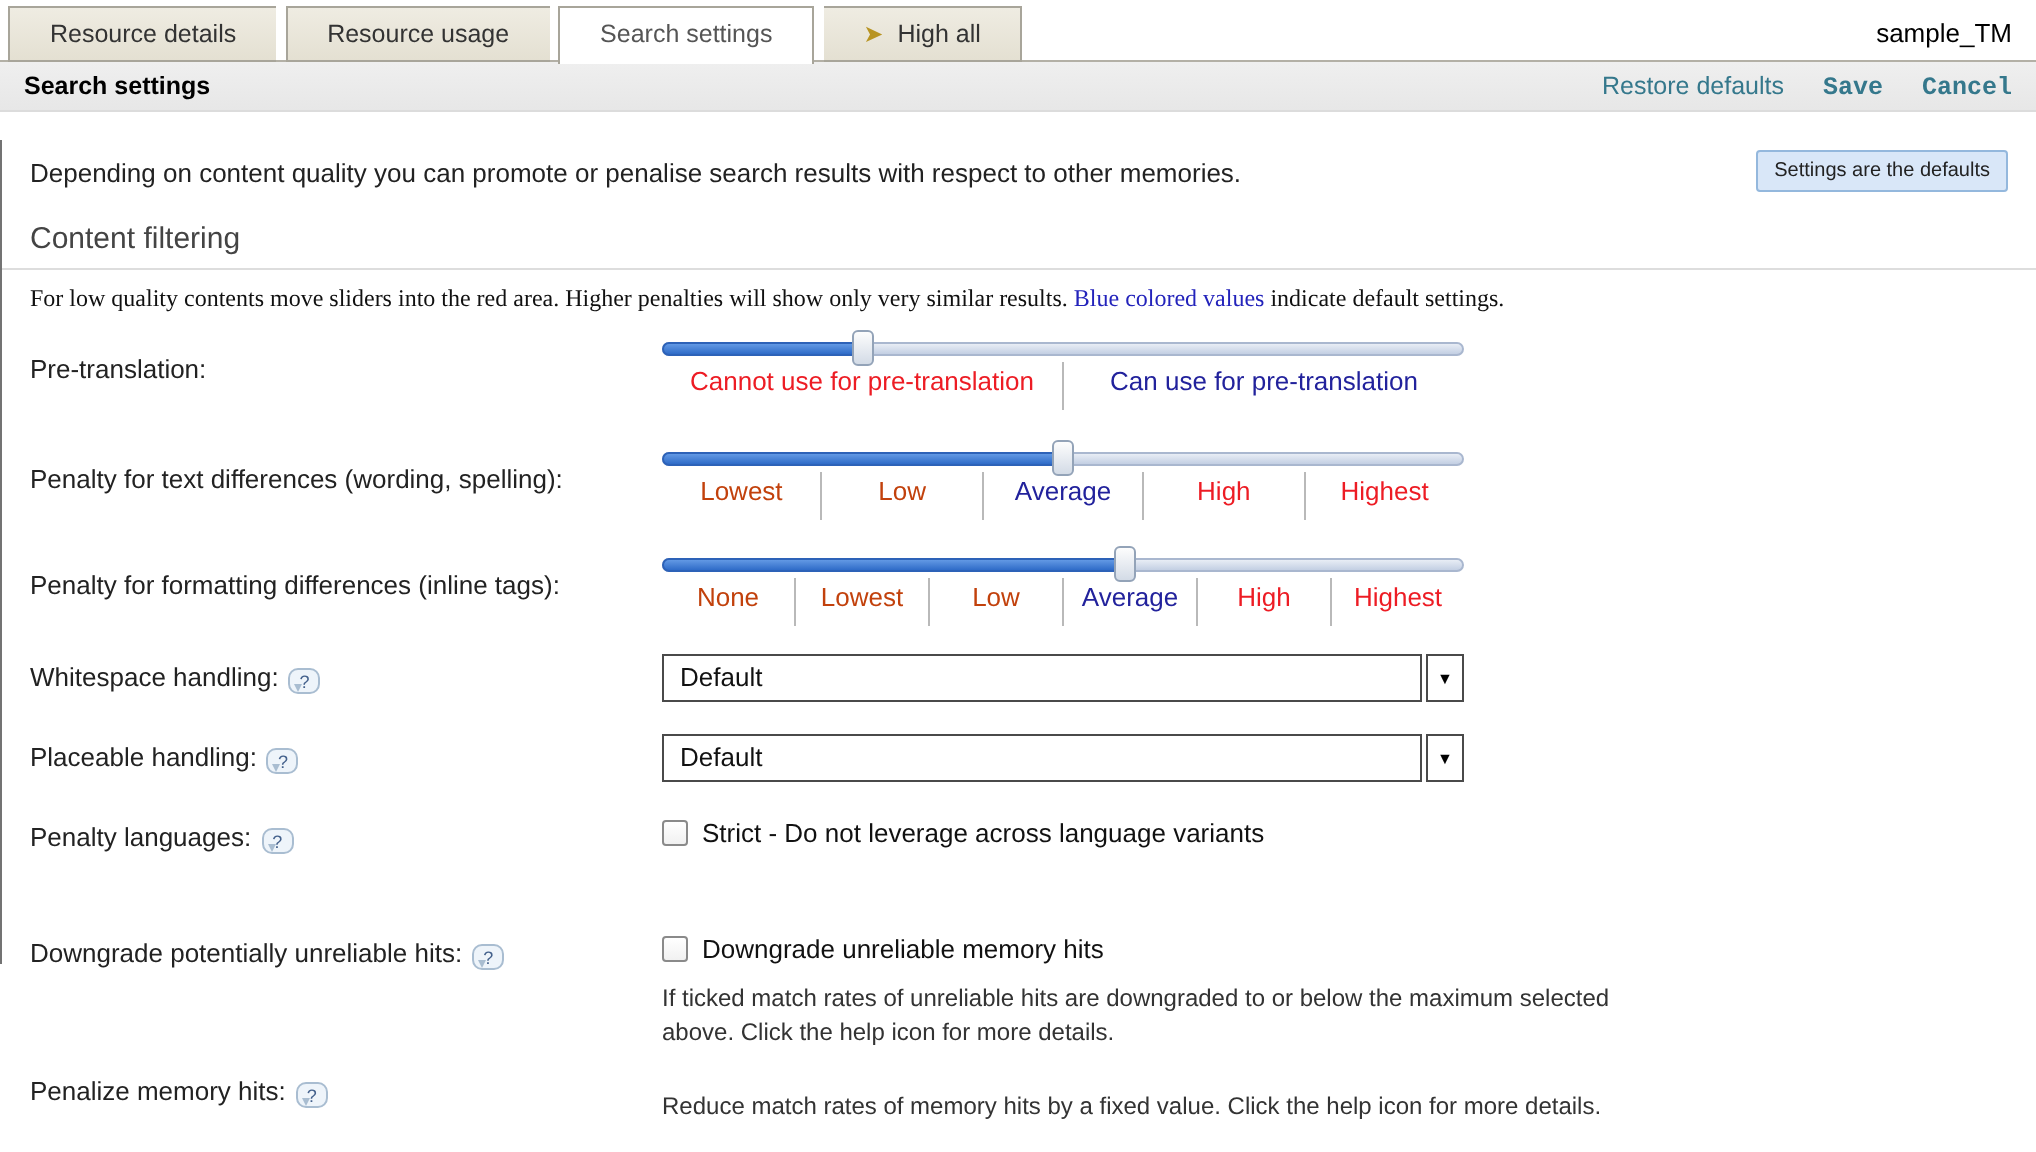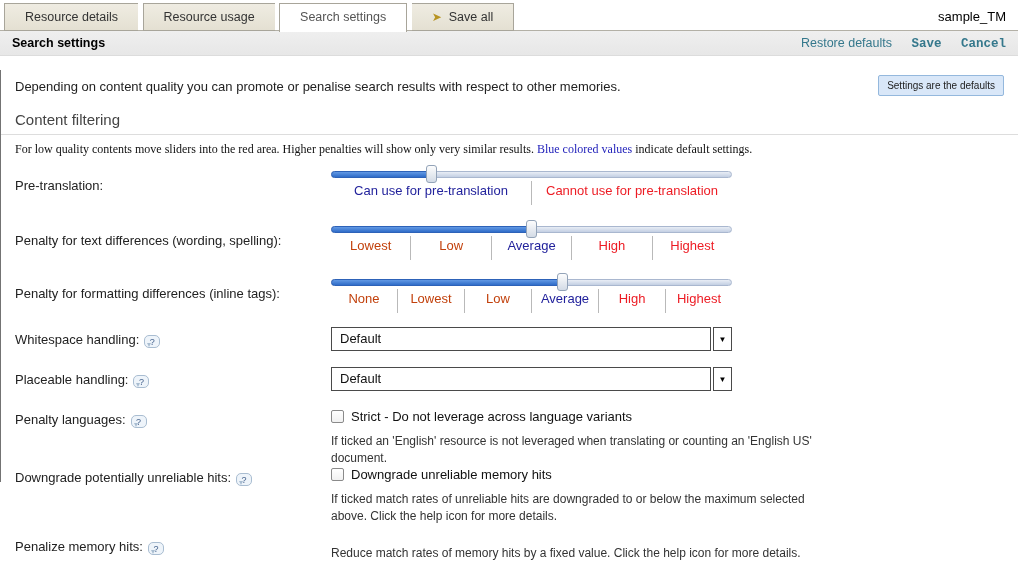--- a/index.html
+++ b/index.html
@@ -84,21 +84,21 @@
             background:linear-gradient(#fff,#f1f1f1); margin-right:7px; flex:none; cursor:pointer; }
   .cb-help { font-size:12px; color:#333; max-width:505px; line-height:1.45; margin-top:9px; }
 </style>
 </head>
 <body>
 
 <div class="tabstrip">
   <div class="tab"><span>Resource details</span></div>
   <div class="tab"><span>Resource usage</span></div>
   <div class="tab active"><span>Search settings</span></div>
-  <div class="tab"><span class="go-arrow">➤</span><span>Save all</span></div>
+  <div class="tab"><span class="go-arrow">➤</span><span>High all</span></div>
   <span class="context-label">sample_TM</span>
 </div>
 
 <div class="toolbar">
   <span class="toolbar-title">Search settings</span>
   <span class="toolbar-actions">
     <a>Restore defaults</a>
     <a class="strong">Save</a>
     <a class="strong">Cancel</a>
   </span>
@@ -116,22 +116,22 @@
   </div>
 
   <div class="abs frow" style="top:106px">
     <span class="flabel">Pre-translation:</span>
     <div class="ctrl slider" style="top:-5px">
       <div class="track">
         <div class="fill" style="width: 25%;"></div>
         <div class="handle" style="left: calc(25% - 6px);"></div>
       </div>
       <div class="seg-row">
+          <div class="seg tone-bad">Cannot use for pre-translation</div>
           <div class="seg tone-default">Can use for pre-translation</div>
-          <div class="seg tone-bad">Cannot use for pre-translation</div>
         </div>
     </div>
   </div>
 
   <div class="abs frow" style="top:161px">
     <span class="flabel">Penalty for text differences (wording, spelling):</span>
     <div class="ctrl slider" style="top:-5px">
       <div class="track">
         <div class="fill" style="width: 50%;"></div>
         <div class="handle" style="left: calc(50% - 6px);"></div>
@@ -184,21 +184,20 @@
     </div>
   </div>
 
   <div class="abs frow" style="top:340px">
     <span class="flabel">Penalty languages:</span><span class="help">?</span>
     <div class="ctrl" style="top:-1px;width:560px">
       <div class="cb-line">
         <span class="cb-box"></span>
         <span>Strict - Do not leverage across language variants</span>
       </div>
-      <div class="cb-help">If ticked an 'English' resource is not leveraged when translating or counting an 'English US' document.</div>
     </div>
   </div>
 
   <div class="abs frow" style="top:398px">
     <span class="flabel">Downgrade potentially unreliable hits:</span><span class="help">?</span>
     <div class="ctrl" style="top:-1px;width:560px">
       <div class="cb-line">
         <span class="cb-box"></span>
         <span>Downgrade unreliable memory hits</span>
       </div>

